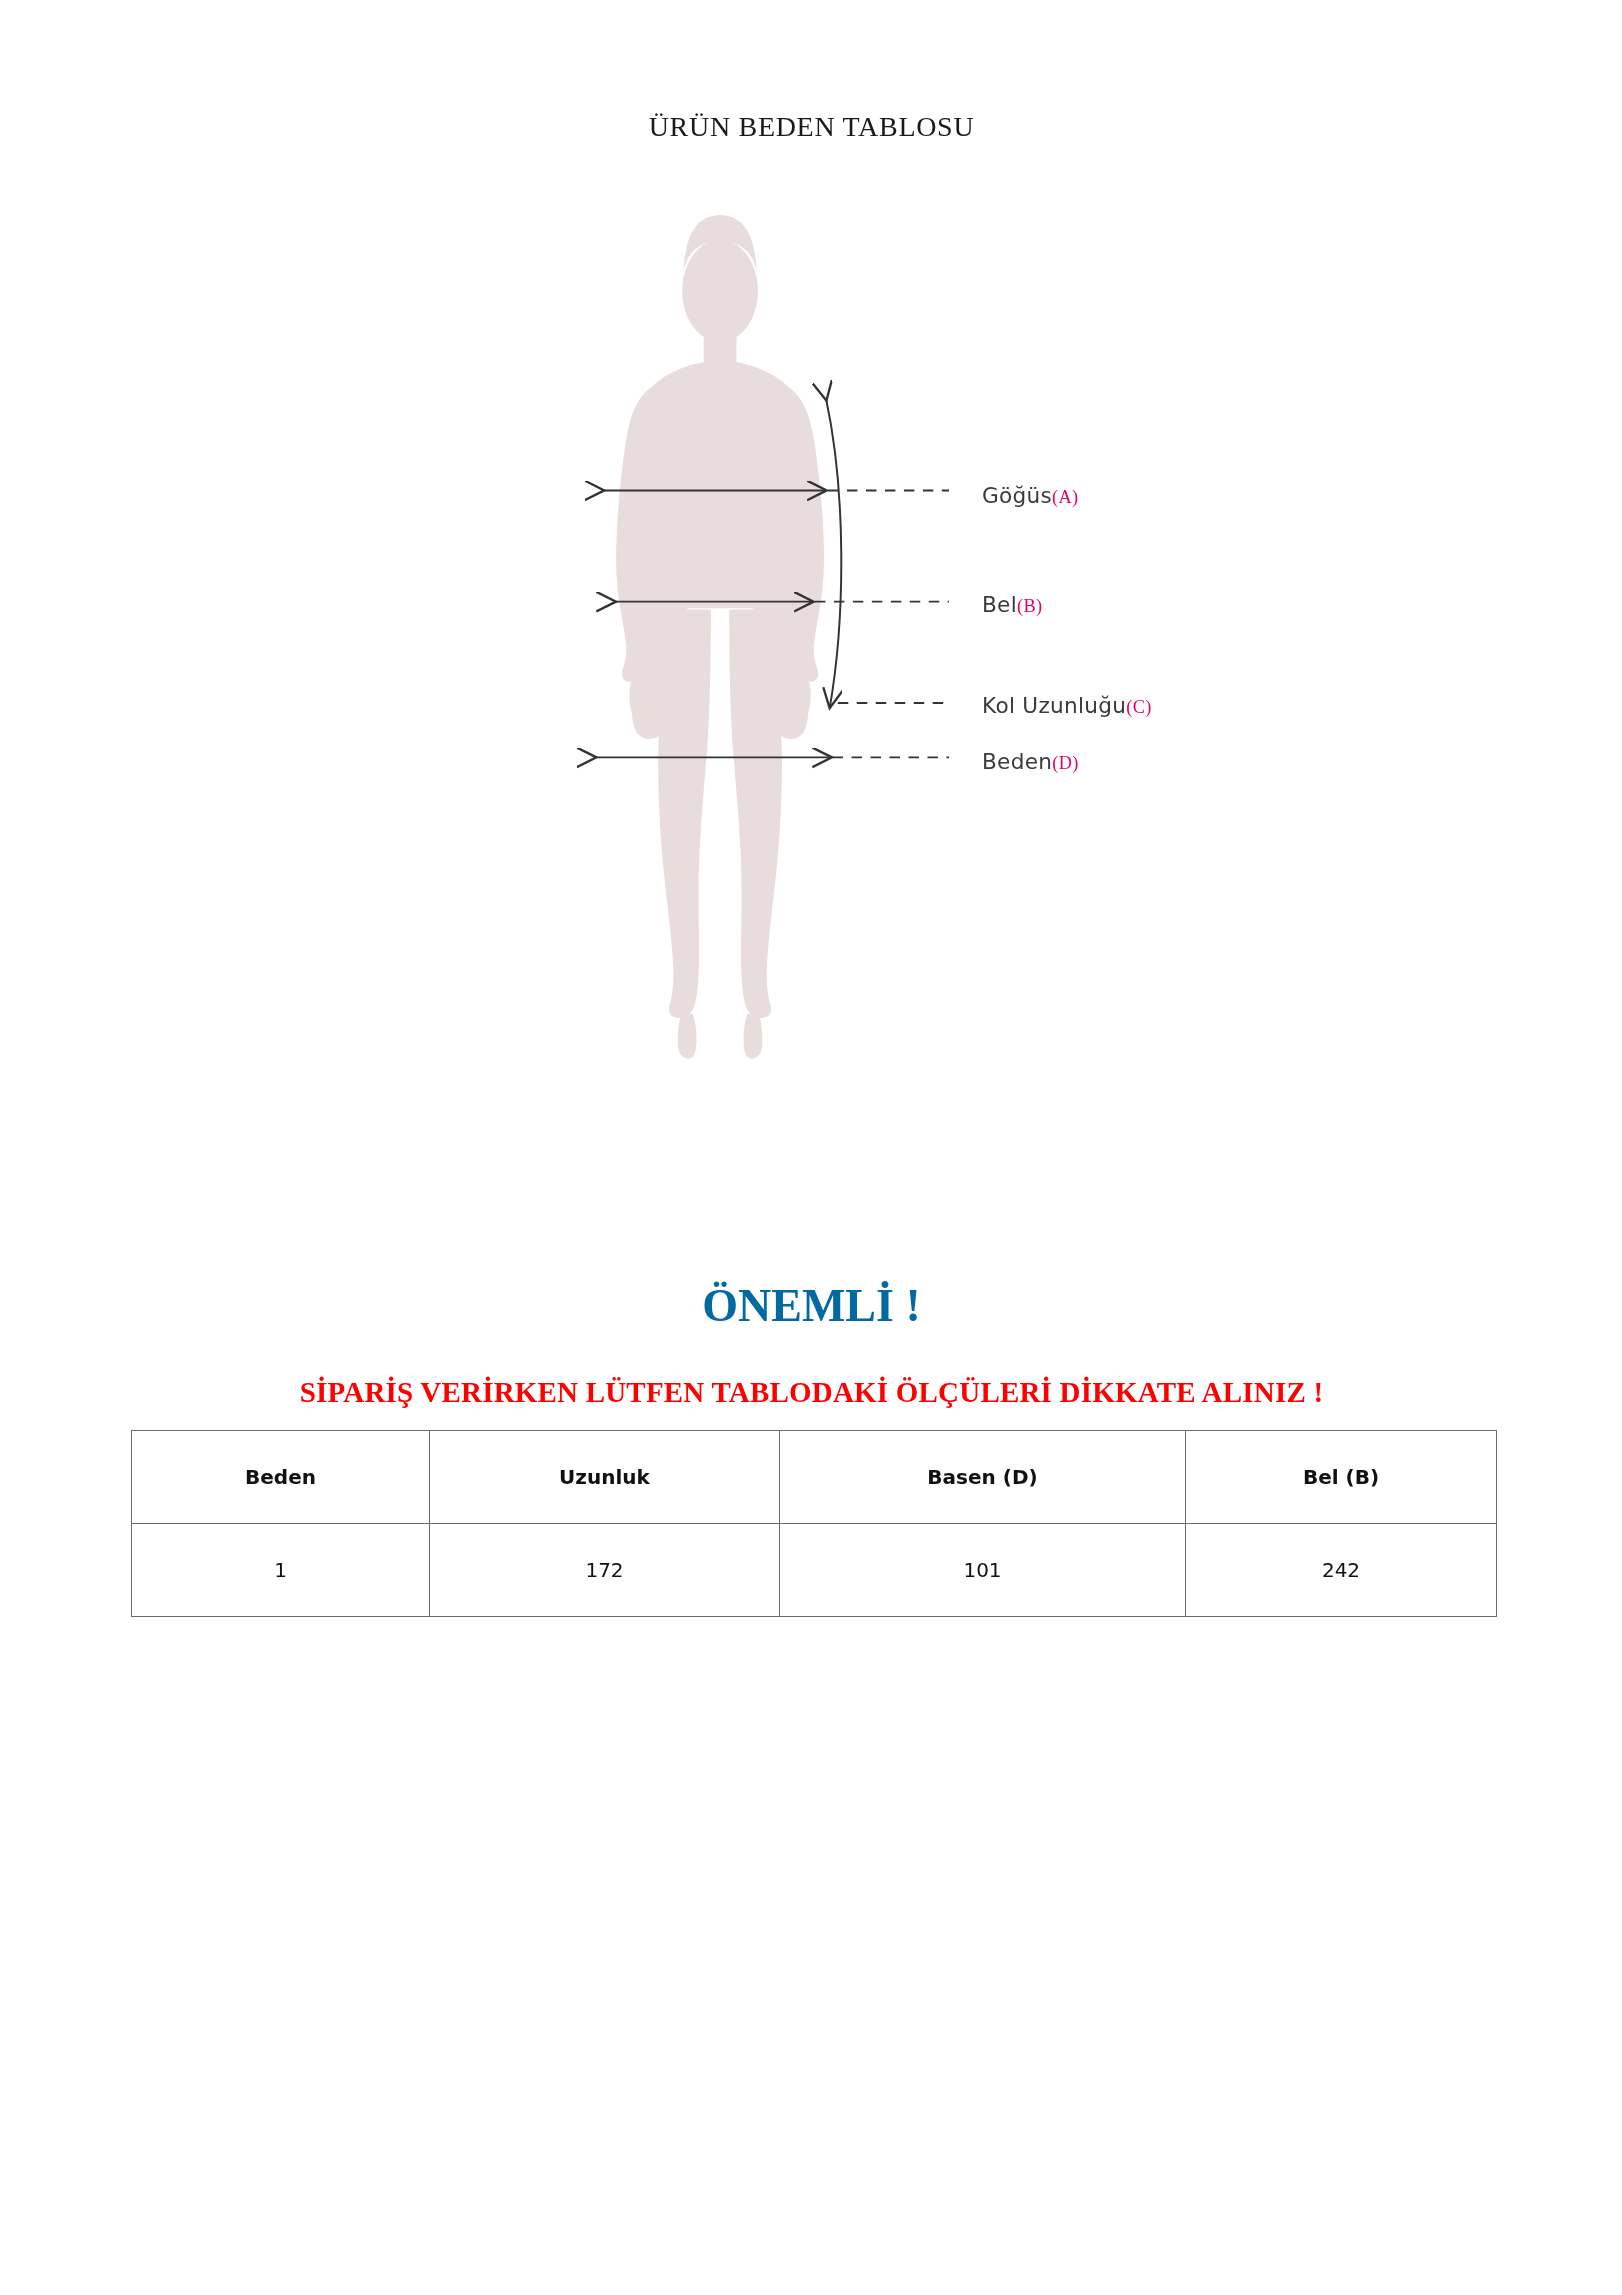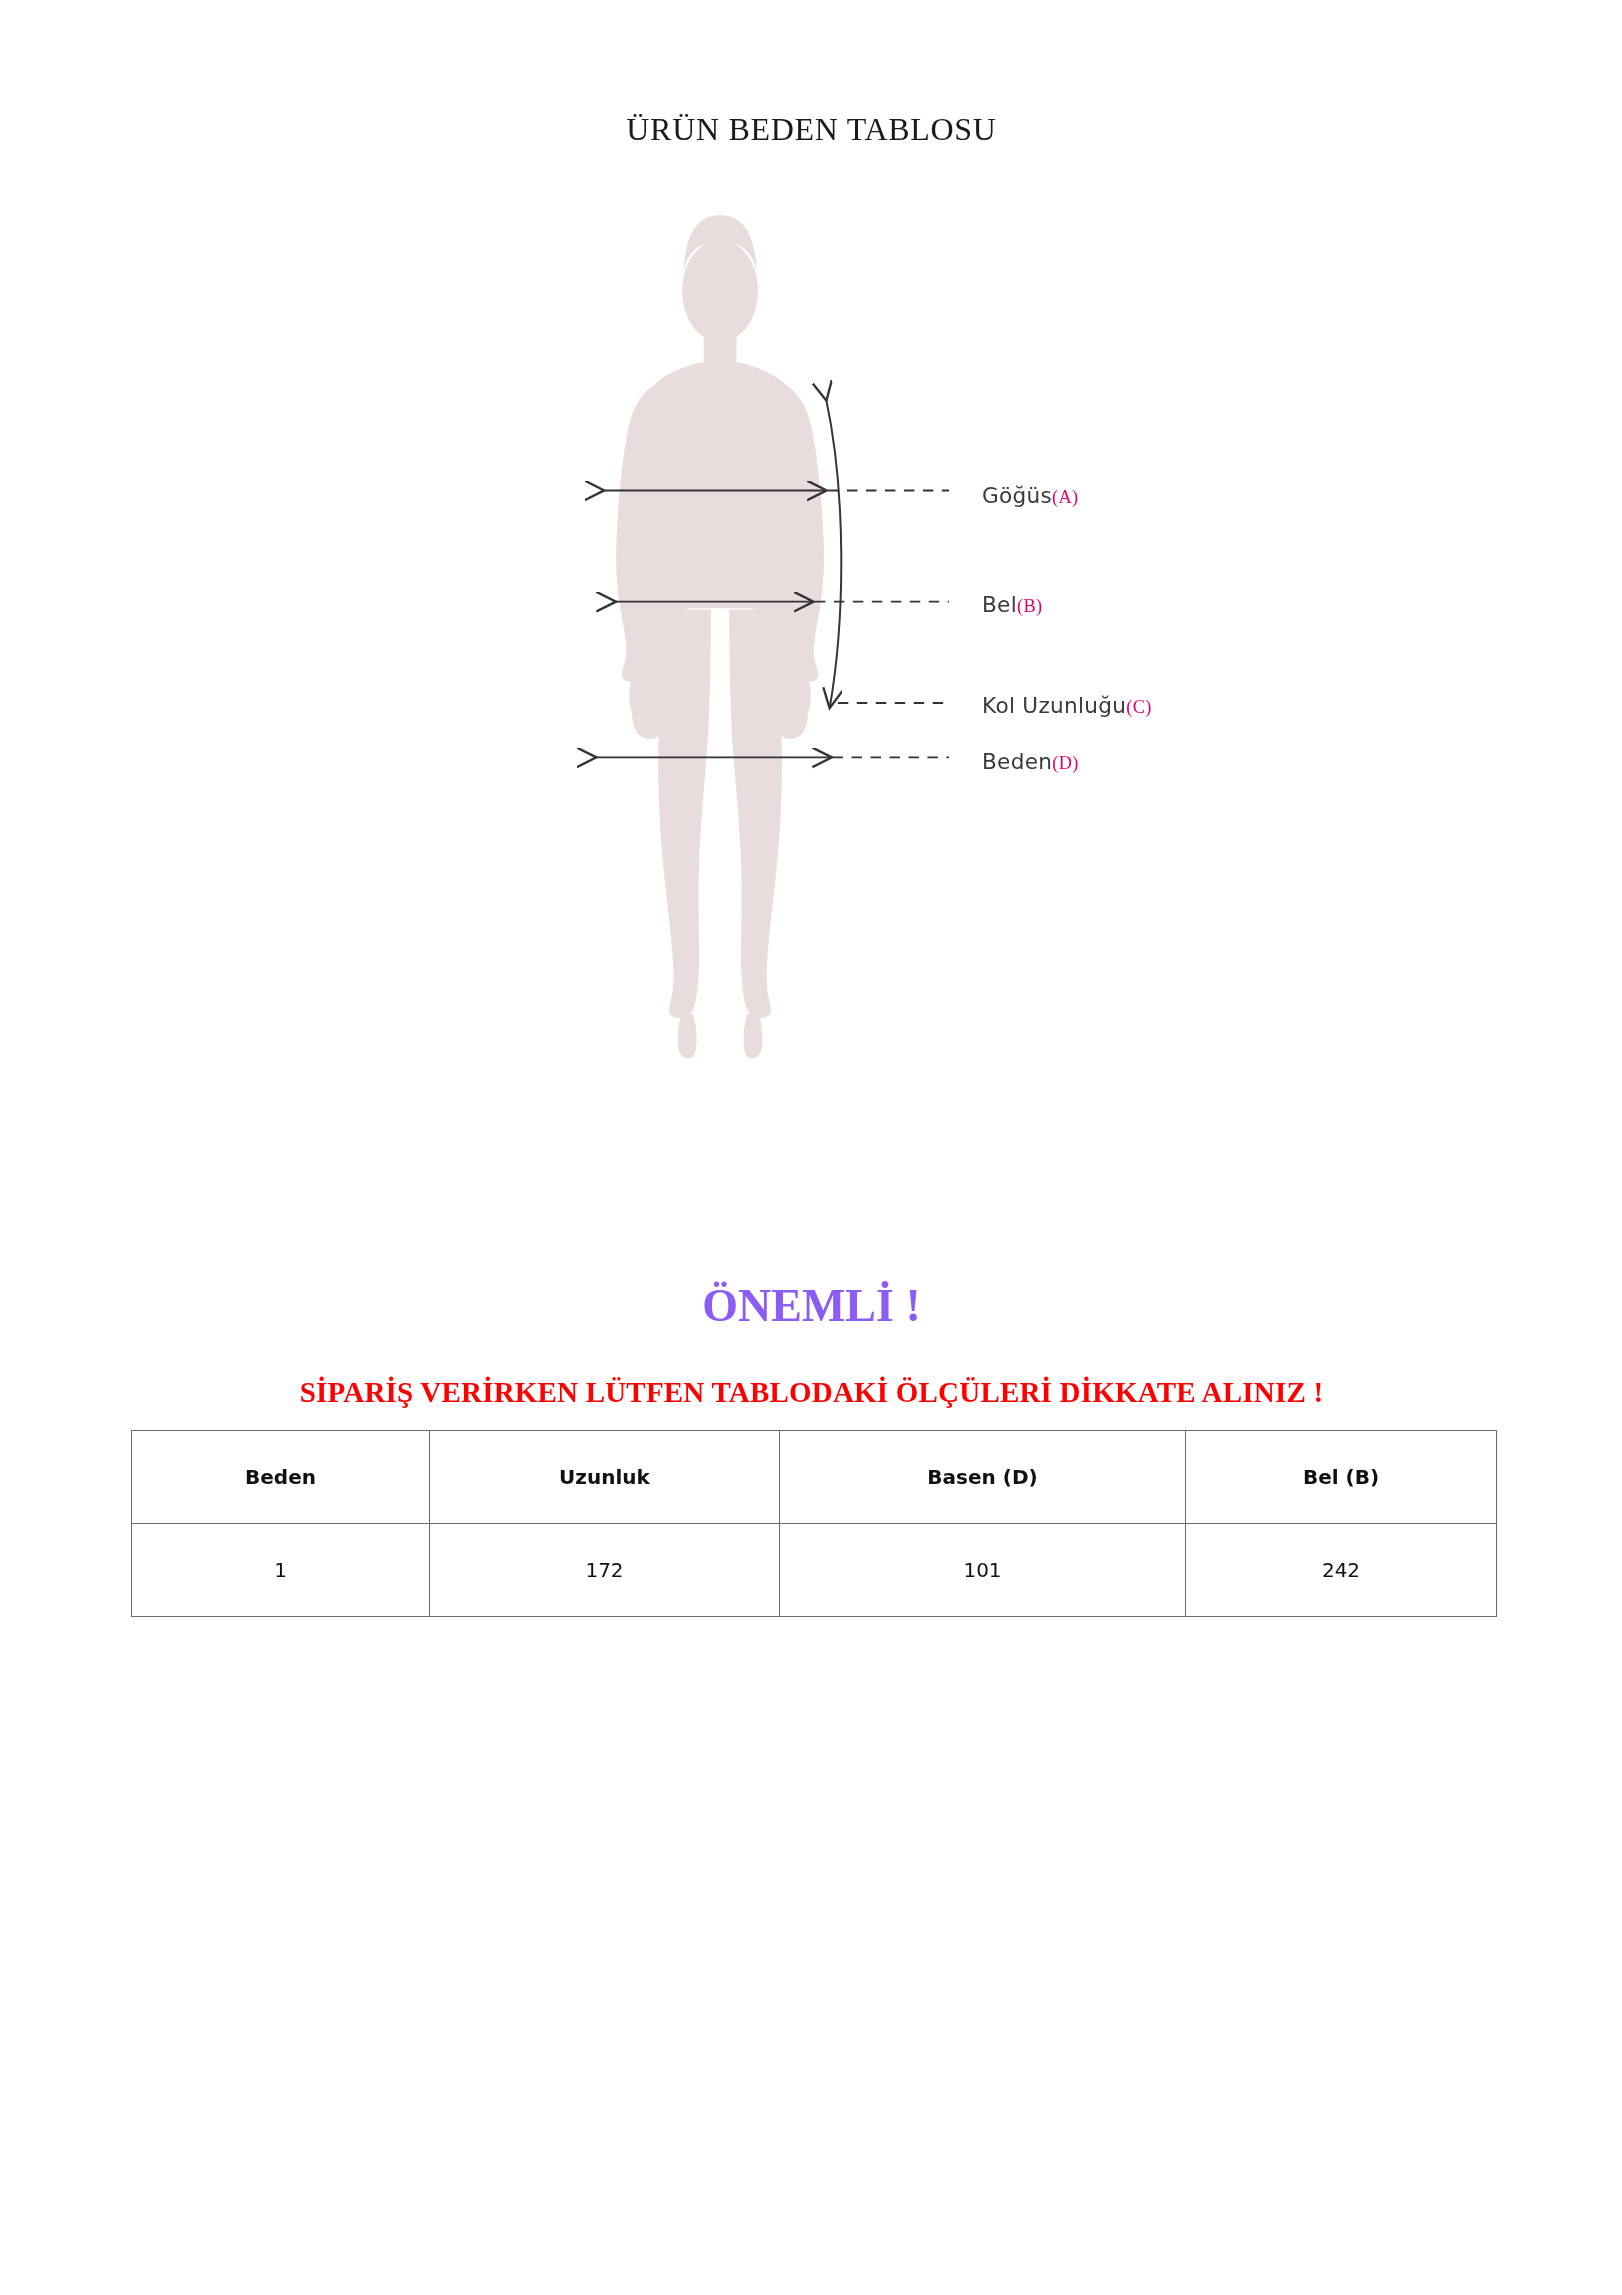--- a/index.html
+++ b/index.html
@@ -23,21 +23,21 @@
   }
 
   
   .page-title {
     position: absolute;
     top: 111px;
     left: 0;
     width: 1623px;
     text-align: center;
     font-family: "Liberation Serif", serif;
-    font-size: 32px;
+    font-size: 28px;
     letter-spacing: 0.7px;
     color: #1a1a1a;
   }
 
   
   .figure-area {
     position: absolute;
     top: 209px;
     left: 406px;
     width: 916px;
@@ -72,21 +72,21 @@
   
   .warn-big {
     position: absolute;
     top: 1279px;
     left: 0;
     width: 1623px;
     text-align: center;
     font-family: "Liberation Serif", serif;
     font-weight: bold;
     font-size: 46px;
-    color: #8b5cf6;
+    color: #0369a1;
   }
   .warn-small {
     position: absolute;
     top: 1361px;
     left: 0;
     width: 1623px;
     text-align: center;
     font-family: "Liberation Serif", serif;
     font-weight: bold;
     font-size: 29px;

